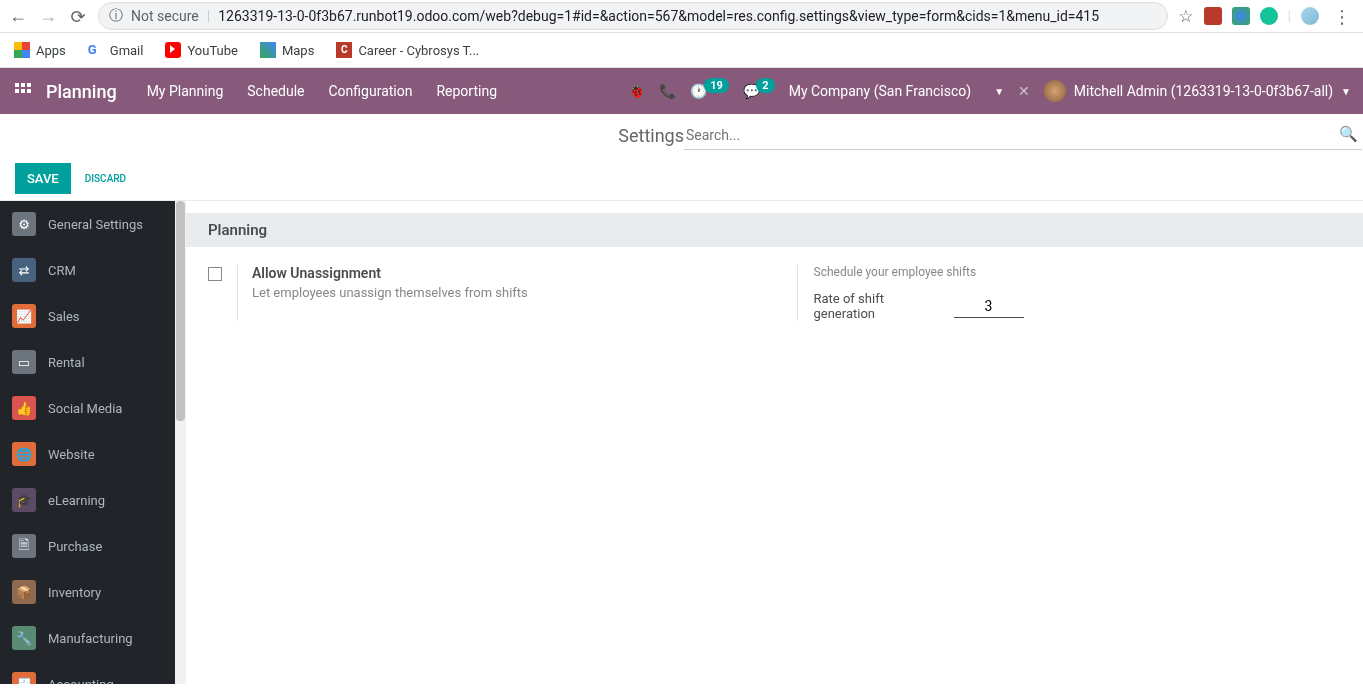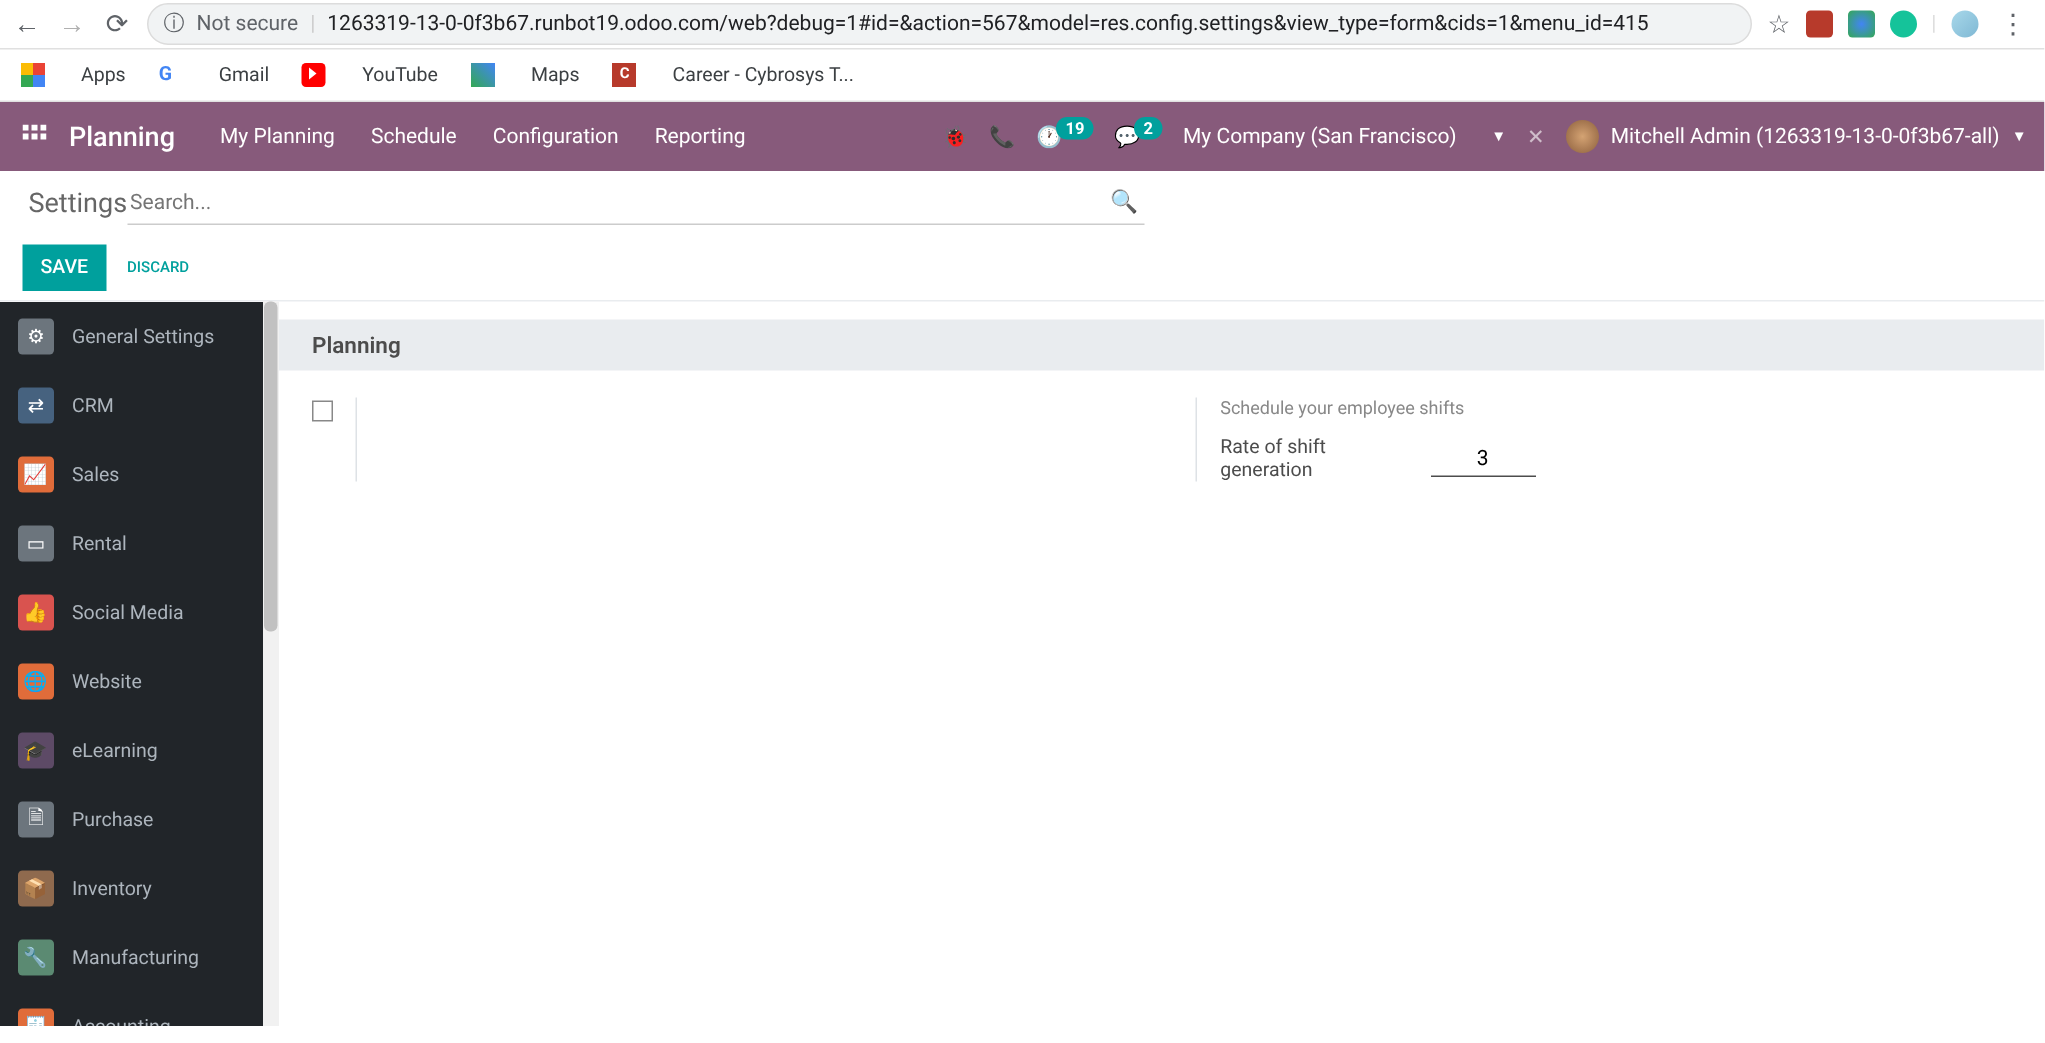--- a/index.html
+++ b/index.html
@@ -4,34 +4,34 @@
 <style>
 *{box-sizing:border-box;margin:0;padding:0;font-family:-apple-system,"Segoe UI",Roboto,sans-serif}
 body{width:1363px;height:695px;overflow:hidden;background:#fff}
 .chrome-bar{height:33px;display:flex;align-items:center;padding:0 8px;gap:10px;font-size:14px;color:#5f6368;border-bottom:1px solid #e0e0e0}
 .chrome-bar .nav-arrow{font-size:18px;color:#5f6368;width:20px;text-align:center}
 .chrome-bar .nav-arrow.disabled{color:#b0b0b0}
 .addr{flex:1;display:flex;align-items:center;gap:8px;height:28px;border:1px solid #dcdcdc;border-radius:14px;padding:0 10px;background:#f1f3f4;font-size:14px;color:#5f6368}
 .addr .url{color:#202124;white-space:nowrap;overflow:hidden}
 .ext-icon{width:18px;height:18px;border-radius:3px;display:inline-block}
 .bookmarks{height:35px;display:flex;align-items:center;padding:0 14px;gap:22px;font-size:13px;color:#3c4043;border-bottom:1px solid #e0e0e0}
-.bm{display:flex;align-items:center;gap:24px}
+.bm{display:flex;align-items:center;gap:6px}
 .bm-ic{width:16px;height:16px;display:inline-block}
 .odoo-nav{height:46px;background:#875a7b;display:flex;align-items:center;color:#fff;font-size:14px}
 .apps-ic{width:46px;display:flex;align-items:center;justify-content:center;font-size:16px}
 .brand{font-size:18px;font-weight:500;padding:0 18px 0 0}
 .menu-item{padding:12px 12px;height:46px;display:flex;align-items:center;cursor:pointer}
 .nav-spacer{flex:1}
 .systray{display:flex;align-items:center;gap:14px;padding-right:12px}
 .pill{background:#00a09d;color:#fff;font-size:11px;font-weight:bold;border-radius:9px;padding:1px 6px;margin-left:-4px;position:relative;top:-7px}
 .sys-ic{font-size:14px;cursor:pointer}
 .company{cursor:pointer;display:flex;align-items:center;gap:23px}
 .user{cursor:pointer;display:flex;align-items:center;gap:8px}
 .avatar{width:22px;height:22px;border-radius:50%;background:radial-gradient(circle,#d4a373,#8b5e3c);display:inline-block}
-.cp{height:42px;display:flex;align-items:center;padding:0 19px;justify-content:flex-start}
+.cp{height:42px;display:flex;align-items:center;padding:0 1px;justify-content:flex-end}
 .cp h1{font-size:18px;font-weight:400;color:#666}
 .search{width:678px;border:none;border-bottom:1px solid #ccc;font-size:14px;padding:6px 24px 6px 2px;outline:none}
 .search-wrap{position:relative}
 .search-ic{position:absolute;right:4px;top:4px;color:#666;font-size:15px}
 .btnbar{height:44px;display:flex;align-items:center;padding:0 15px;gap:10px}
 .btn-save{background:#00a09d;color:#fff;border:none;padding:8px 12px;font-size:13px;font-weight:500;cursor:pointer}
 .btn-discard{background:none;border:none;color:#00a09d;font-size:10px;font-weight:500;cursor:pointer;padding:8px 4px}
 .body{display:flex;height:484px;border-top:1px solid #e9ecef}
 .sidebar{width:175px;background:#212529;overflow-y:auto}
 .scrollbar{width:11px;background:#f1f1f1;position:relative}
@@ -196,20 +196,24 @@
   <div class="scrollbar">
       <div class="scrollthumb"></div>
     </div>
   <div class="content">
     <div class="sec-head">Planning</div>
     <div class="sec-body">
       <div class="col">
         <div class="chkwrap">
           <div class="chk"></div>
         </div>
+        <div>
+          <div class="opt-title">Allow Unassignment</div>
+          <div class="opt-desc">Let employees unassign themselves from shifts</div>
+        </div>
       </div>
       <div class="col">
         <div class="col2">
           <div class="col2-title">Schedule your employee shifts</div>
           <div class="fieldrow">
             <div class="fieldlbl">Rate of shift generation</div>
             <input class="numfield" value="3" style="">
           </div>
         </div>
       </div>

